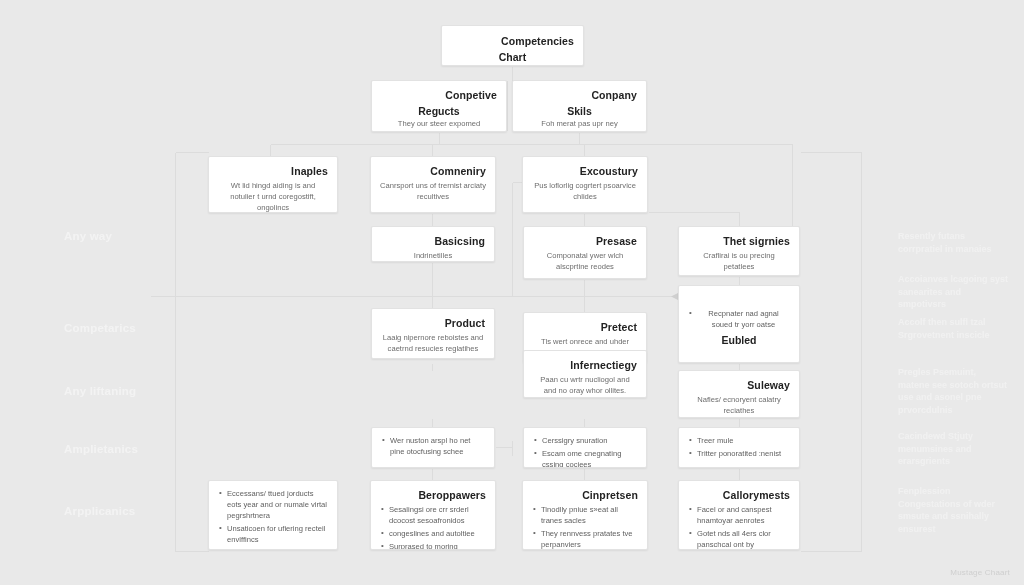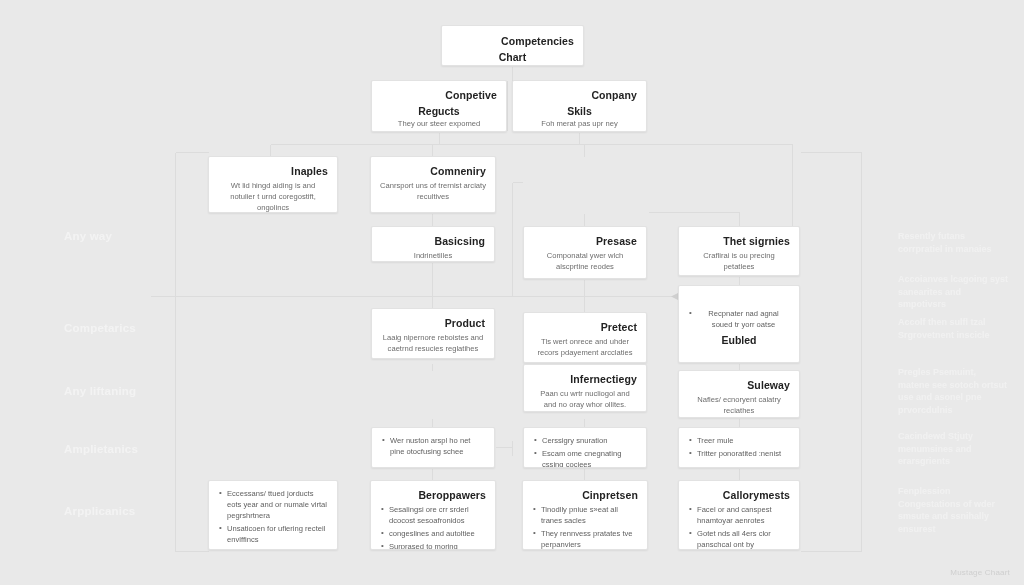--- a/index.html
+++ b/index.html
@@ -104,21 +104,21 @@
   #l4b { left: 523px; top: 226px; width: 124px; height: 53px; }
   #l4c { left: 678px; top: 226px; width: 122px; height: 50px; }
 
   
   #l5a { left: 371px; top: 308px; width: 124px; height: 51px; }
   #l5b { left: 523px; top: 312px; width: 124px; height: 51px; }
   #l5c { left: 678px; top: 285px; width: 122px; height: 78px; padding-top: 6px; }
 
   
   #l6a { left: 371px; top: 370px; width: 124px; height: 48px; }
-  #l6b { left: 523px; top: 364px; width: 124px; height: 48px; }
+  #l6b { left: 523px; top: 350px; width: 124px; height: 48px; }
   #l6c { left: 678px; top: 370px; width: 122px; height: 48px; }
 
   
   #l7a { left: 371px; top: 427px; width: 124px; height: 41px; }
   #l7b { left: 523px; top: 427px; width: 124px; height: 41px; }
   #l7c { left: 678px; top: 427px; width: 122px; height: 41px; }
 
   
   #l8a { left: 208px; top: 480px; width: 130px; height: 70px; }
   #l8b { left: 370px; top: 480px; width: 126px; height: 70px; }
@@ -236,20 +236,24 @@
   </div>
 
   <div class="card" id="l3a">
     <span class="ttl">Inaples</span>
     <span class="sub">Wt lid hingd aiding is and notulier t urnd coregostift, ongolincs</span>
   </div>
   <div class="card" id="l3b">
     <span class="ttl">Comneniry</span>
     <span class="sub">Canrsport uns of trernist arciaty recultives</span>
   </div>
+  <div class="card" id="l3c">
+    <span class="ttl">Excoustury</span>
+    <span class="sub">Pus loflorlig cogrtert psoarvice chlides</span>
+  </div>
 
   <div class="card" id="l4a">
     <span class="ttl">Basicsing</span>
     <span class="sub">Indrinetilles</span>
   </div>
   <div class="card" id="l4b">
     <span class="ttl">Presase</span>
     <span class="sub">Componatal ywer wlch alscprtine reodes</span>
   </div>
   <div class="card" id="l4c">

